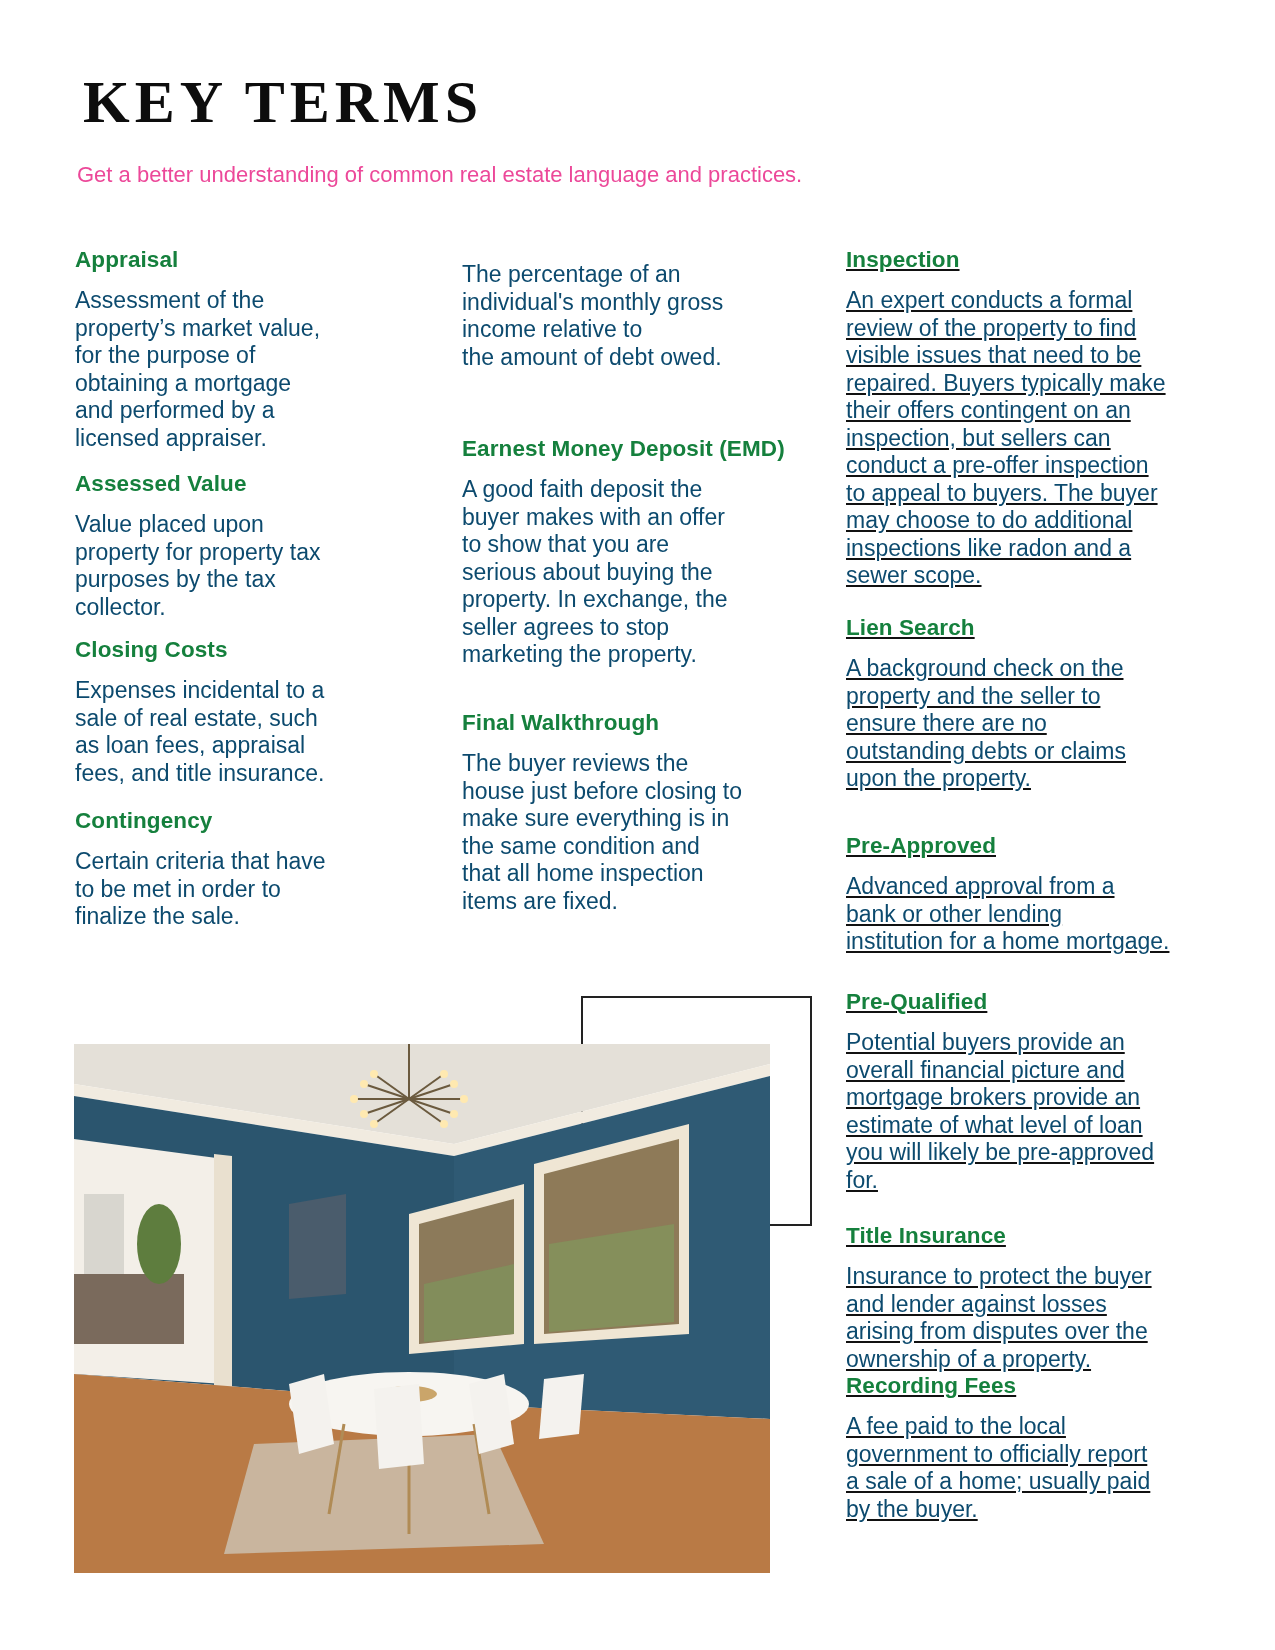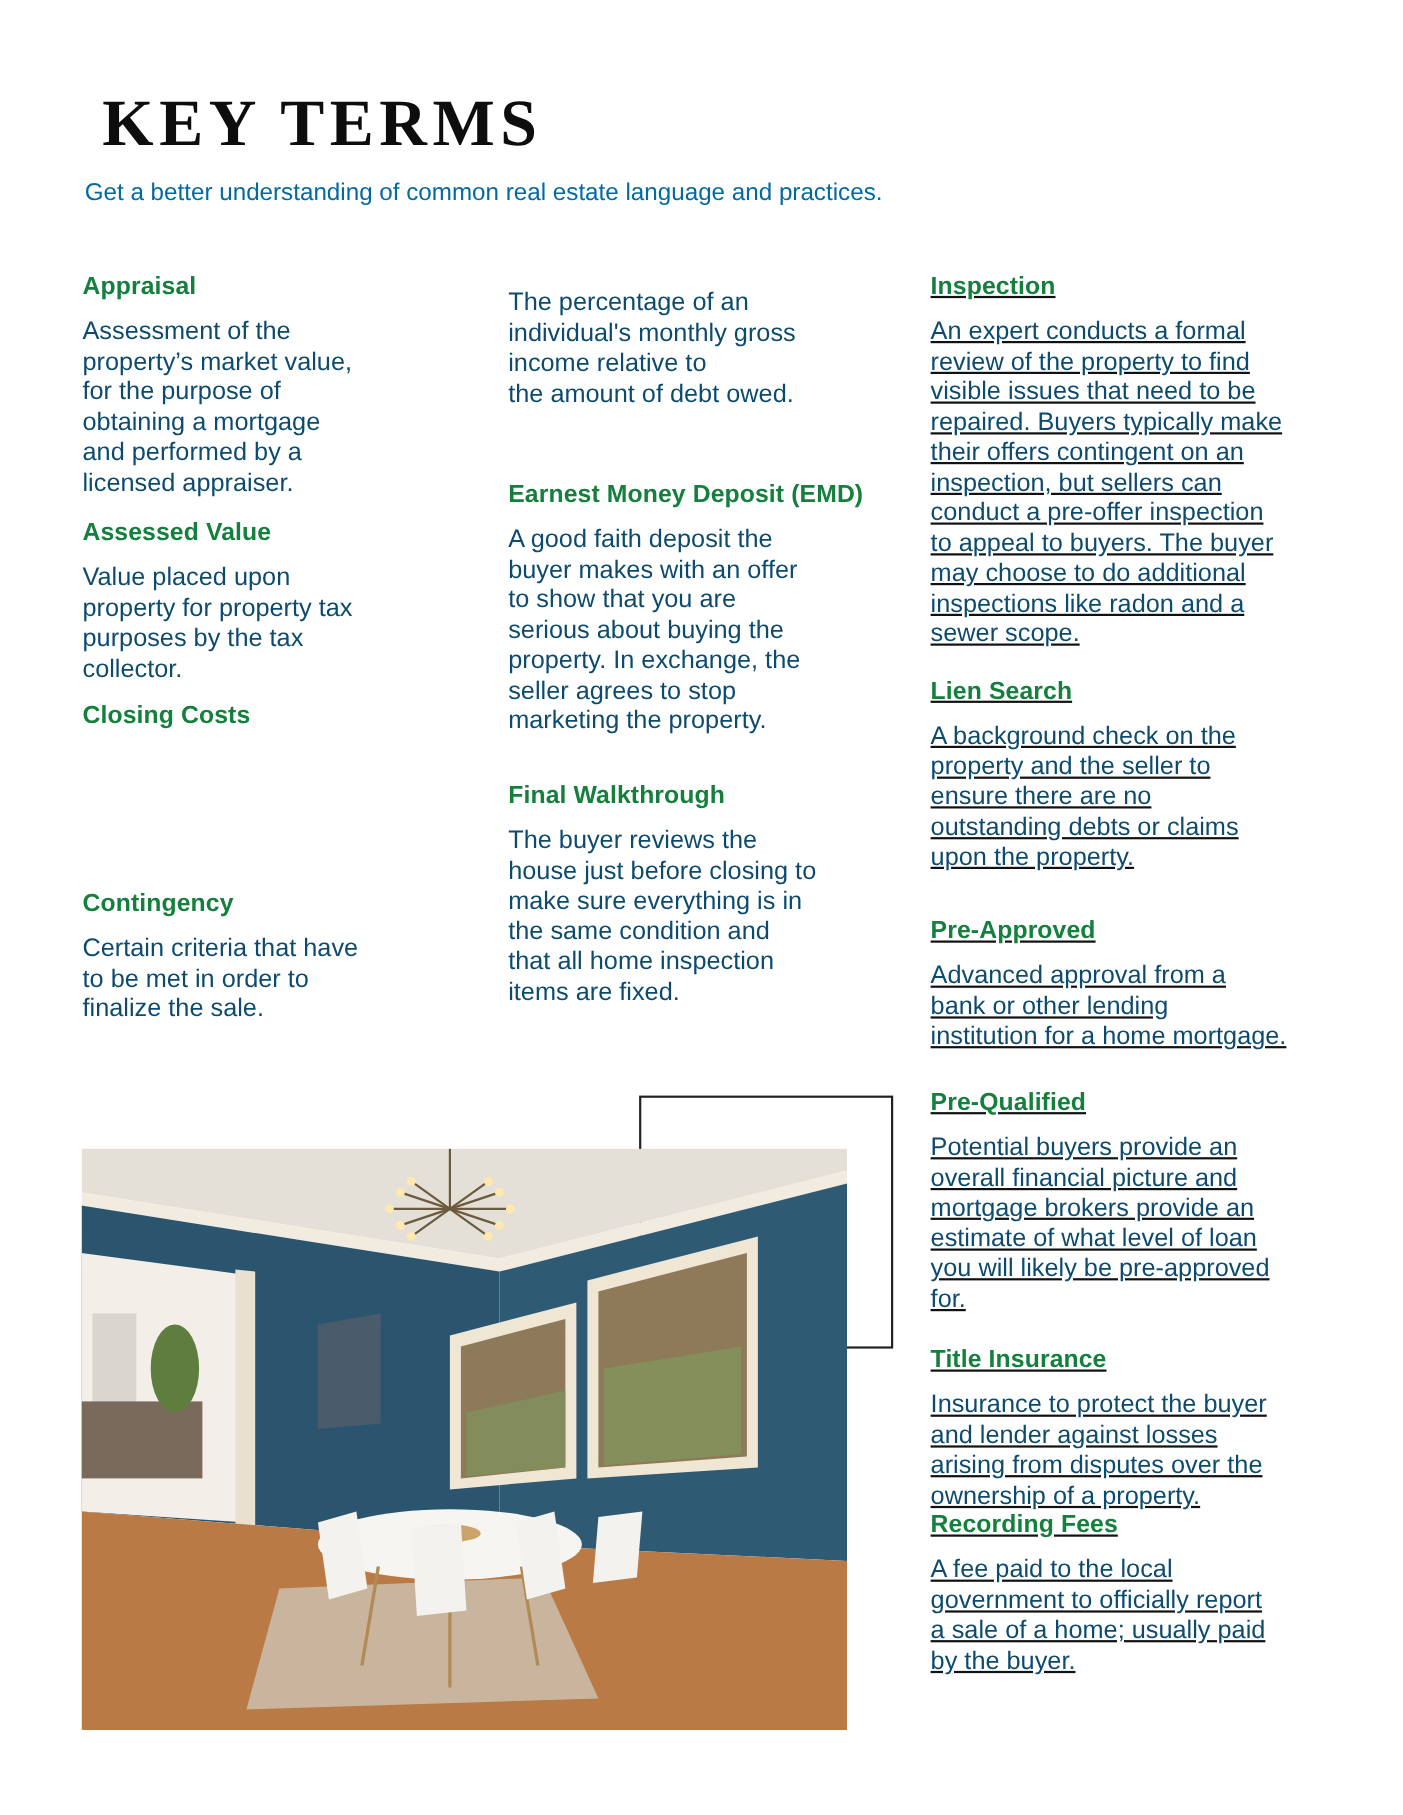--- a/index.html
+++ b/index.html
@@ -1,26 +1,26 @@
 <!DOCTYPE html>
 <html><head>
 <meta charset="utf-8">
 <style>
   html, body { margin: 0; padding: 0; background: #ffffff; }
   body { width: 1275px; height: 1650px; position: relative; overflow: hidden; color: #111111; }
   .title {
     position: absolute; left: 77px; top: 64px;
     font-family: "Liberation Serif", "DejaVu Serif", serif;
     font-size: 60px; font-weight: 700; letter-spacing: 5px; line-height: 64px;
-    margin: 16px; color: #0d0d0d;
+    margin: 6px; color: #0d0d0d;
   }
   .subtitle {
     position: absolute; left: 77px; top: 162px;
     font-family: "Liberation Sans", "DejaVu Sans", sans-serif;
-    font-size: 22px; line-height: 26px; margin: 0; color: #0369a1;
+    font-size: 22px; line-height: 26px; margin: 0; color: #ec4899;
   }
   .term { position: absolute; width: 370px; font-family: "Liberation Sans", "DejaVu Sans", sans-serif; }
   .term h3 {
     margin: 0; font-size: 22.5px; font-weight: 700; line-height: 26px; color: #15803d; letter-spacing: 0.1px;
   }
   .term p {
     margin: 14px 0 0 0; font-size: 23px; line-height: 27.5px; white-space: pre-line; color: #0c4a6e;
   }
   .col1 { left: 75px; }
   .col2 { left: 462px; }
@@ -51,20 +51,24 @@
 </div>
 <div class="term col1" style="top:471px">
   <h3>Assessed Value</h3>
   <p>Value placed upon
 property for property tax
 purposes by the tax
 collector.</p>
 </div>
 <div class="term col1" style="top:637px">
   <h3>Closing Costs</h3>
+  <p>Expenses incidental to a
+sale of real estate, such
+as loan fees, appraisal
+fees, and title insurance.</p>
 </div>
 <div class="term col1" style="top:808px">
   <h3>Contingency</h3>
   <p>Certain criteria that have
 to be met in order to
 finalize the sale.</p>
 </div>
 
 <div class="term col2" style="top:247px">
   <p>The percentage of an

